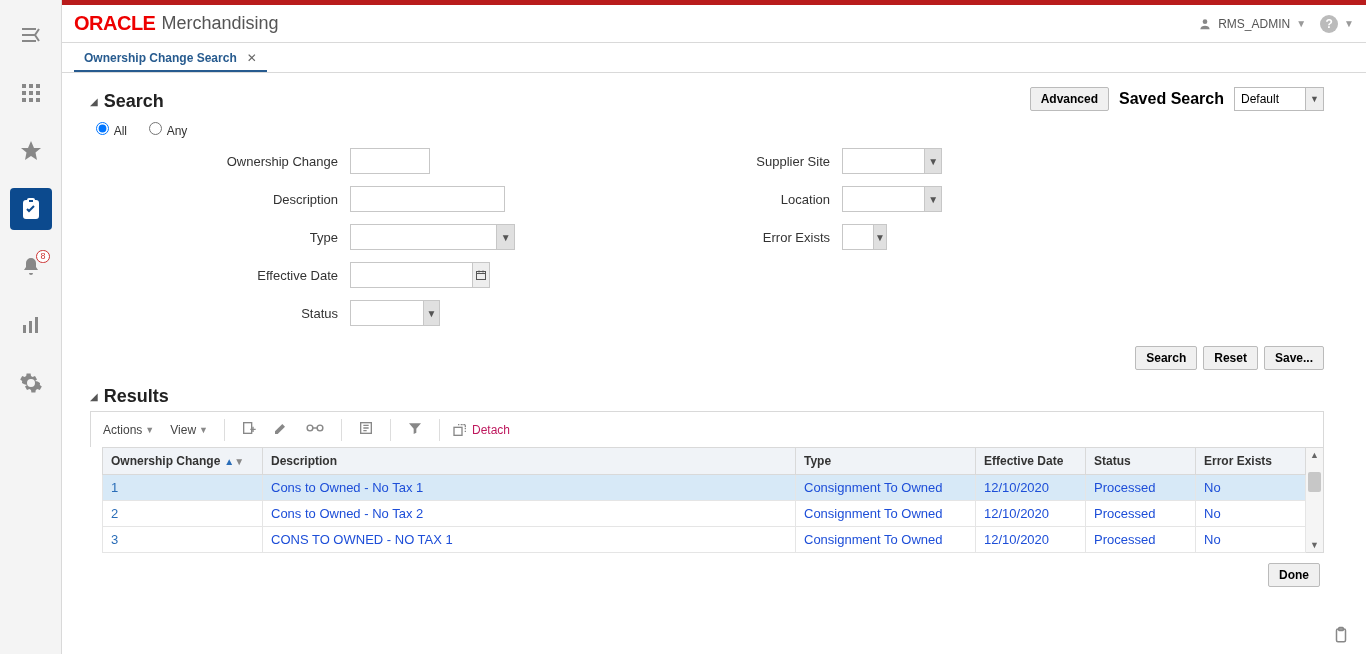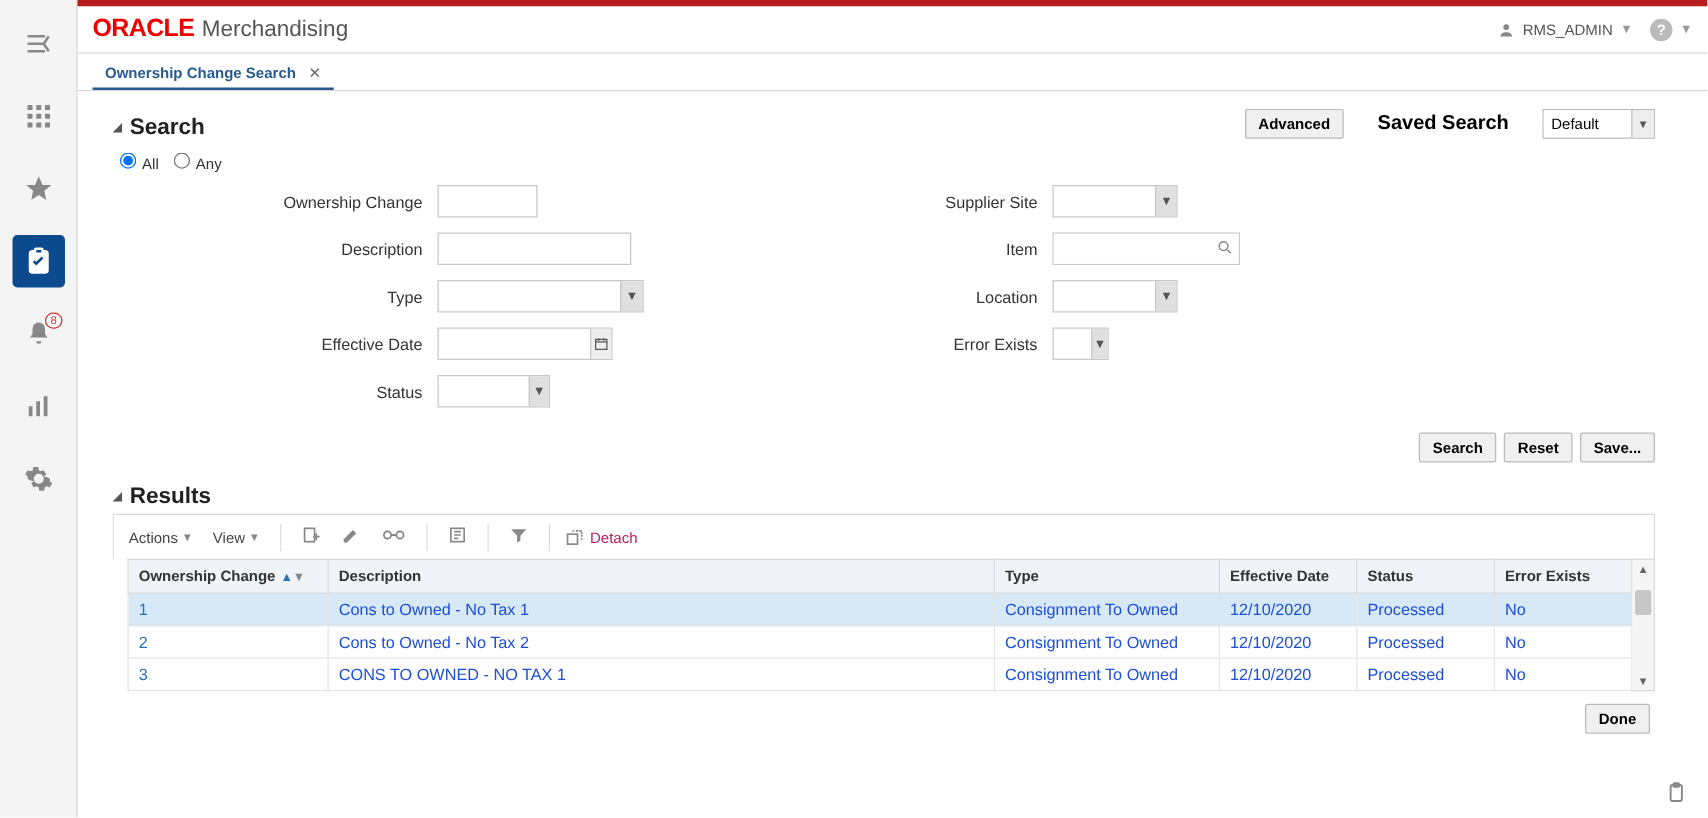--- a/index.html
+++ b/index.html
@@ -28,29 +28,29 @@
 .tabstrip { height: 30px; display: flex; align-items: flex-end; border-bottom: 1px solid #d9d9d9; padding: 0 12px; }
 .tab { display: flex; align-items: center; gap: 10px; padding: 6px 10px 5px; font-size: 12px; color: #275b8f; border-bottom: 2px solid #275b8f; font-weight: bold; }
 .tab-close { color: #666; font-weight: normal; cursor: pointer; }
 
 
 .content-wrap { flex: 1; padding: 14px 28px 10px 28px; position: relative; overflow: hidden; }
 .content-inner { height: 100%; overflow-y: auto; padding-right: 14px; }
 .section-head { display: flex; align-items: center; gap: 6px; margin-top: 4px; margin-bottom: 4px; }
 .section-head .tri { color: #555; font-size: 10px; }
 .section-head h2 { font-size: 18px; color: #222; font-weight: bold; }
-.top-controls { float: right; display: flex; align-items: center; gap: 27px; }
+.top-controls { float: right; display: flex; align-items: center; gap: 10px; }
 .btn { background: #f0f0f0; border: 1px solid #bbb; padding: 4px 10px; font-size: 12px; cursor: pointer; border-radius: 2px; }
 .btn.strong { font-weight: bold; }
 .saved-label { font-size: 16px; font-weight: bold; }
 .select-box { border: 1px solid #bbb; height: 24px; display: flex; align-items: center; }
 .select-box input { border: none; padding: 2px 6px; font-size: 12px; width: 70px; outline: none; }
 .select-box .dd { width: 18px; height: 100%; background: #eee; border-left: 1px solid #bbb; display: flex; align-items: center; justify-content: center; font-size: 9px; color: #555; }
 
-.radio-row { font-size: 12px; color: #333; margin: 6px 0 10px 6px; display: flex; align-items: center; gap: 12px; }
+.radio-row { font-size: 12px; color: #333; margin: 6px 0 10px 6px; display: flex; align-items: center; gap: 22px; }
 .radio-row input { margin-right: 2px; }
 
 .form-grid { display: flex; margin-top: 6px; }
 .form-col { flex: 1; }
 .form-col.left { padding-left: 90px; }
 .form-col.right { padding-right: 160px; }
 .form-row { display: flex; align-items: center; margin-bottom: 12px; }
 .form-row label { width: 170px; text-align: right; padding-right: 12px; font-size: 13px; color: #333; }
 .fld { border: 1px solid #c7c7c7; height: 26px; background: #fff; display: flex; align-items: center; }
 .fld input { border: none; outline: none; width: 100%; height: 100%; padding: 0 4px; font-size: 12px; background: transparent; }
@@ -241,27 +241,20 @@
                 </div>
             </div>
           </div>
           <div class="form-col right">
             <div class="form-row">
               <label>Supplier Site</label>
               <div class="fld dropdown w100">
                   <input style="">
                   <div class="dd">▼</div>
                 </div>
-            </div>
-            <div class="form-row">
-              <label>Item</label>
-              <div class="search-item-fld"><input style=""><span class="mag"><svg width="14" height="14" viewBox="0 0 24 24" fill="none" stroke="#888" stroke-width="2">
-                      <circle cx="10" cy="10" r="6"></circle>
-                      <path d="M20 20l-5-5"></path>
-                    </svg></span></div>
             </div>
             <div class="form-row">
               <label>Location</label>
               <div class="fld dropdown w100">
                   <input style="">
                   <div class="dd">▼</div>
                 </div>
             </div>
             <div class="form-row">
               <label>Error Exists</label>

